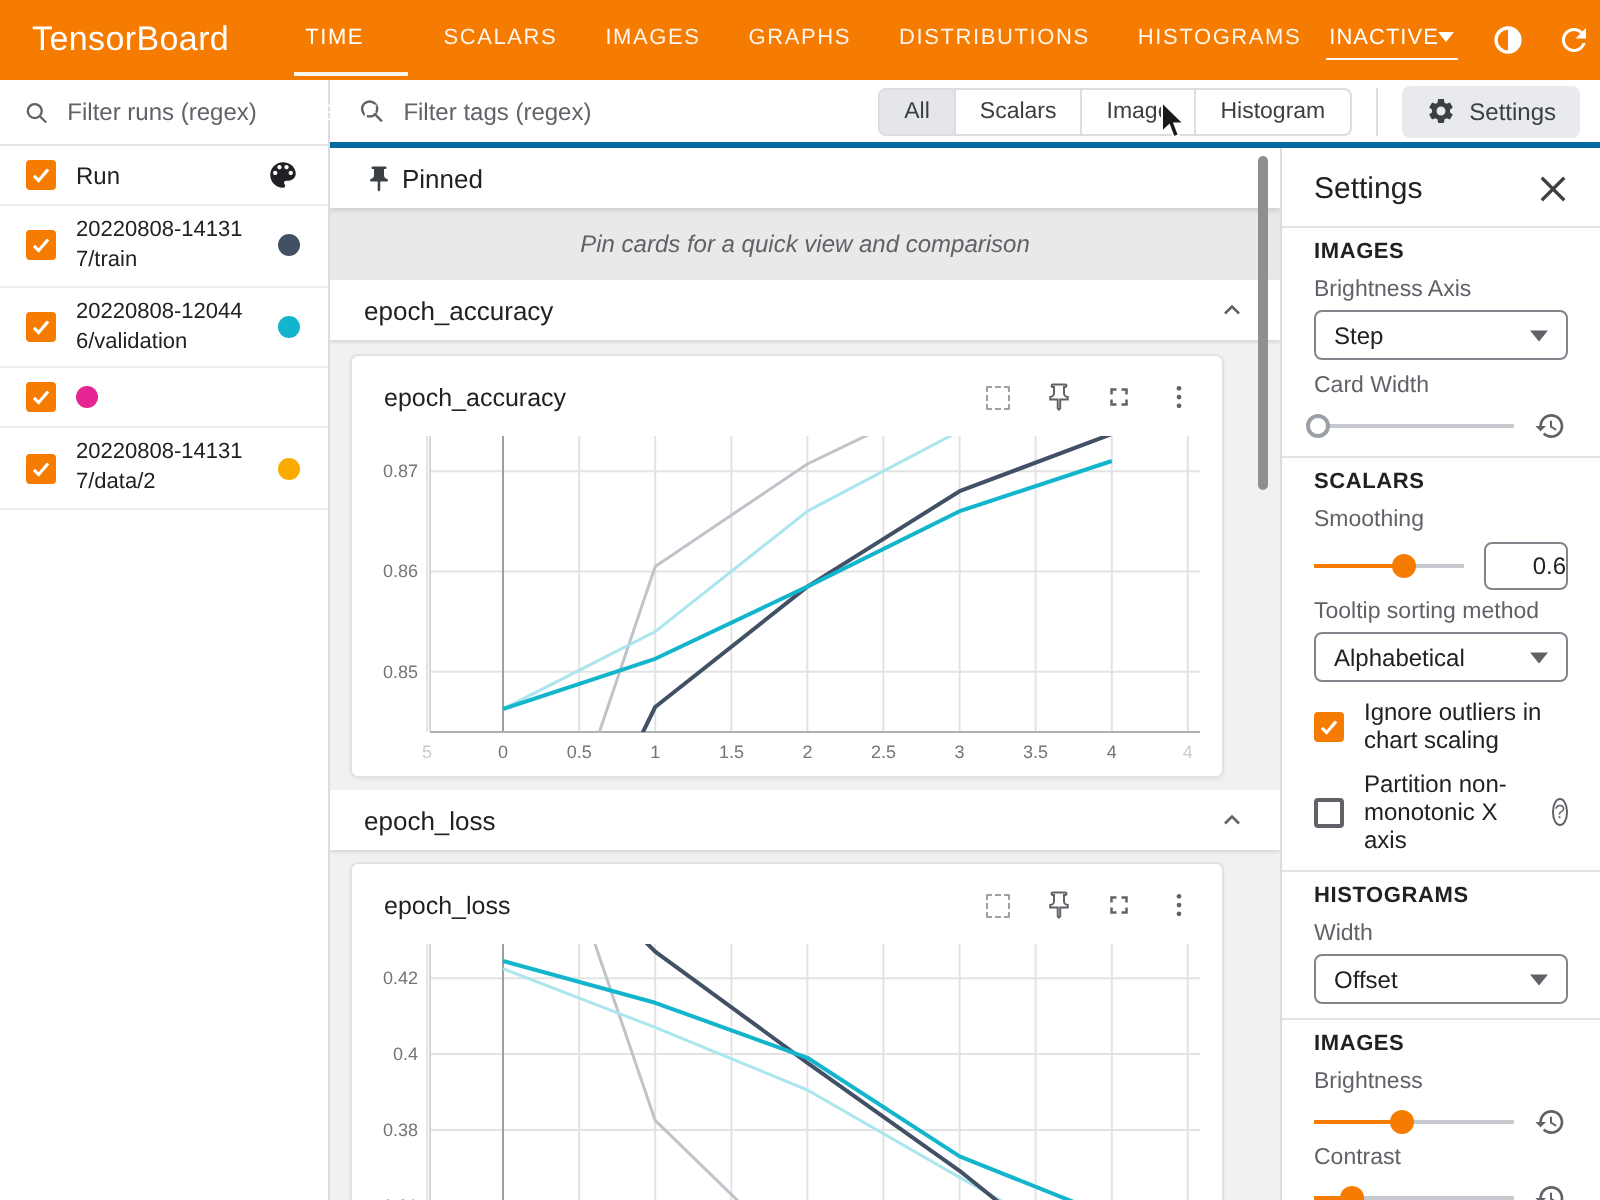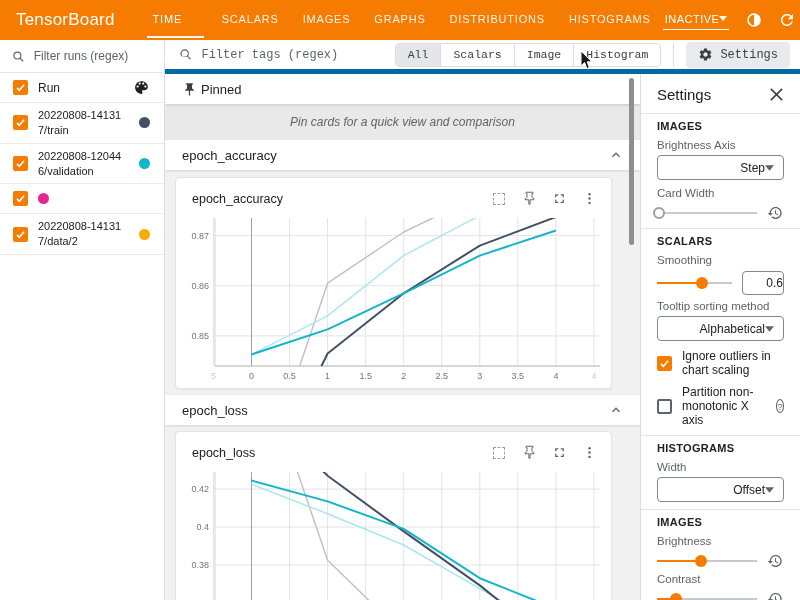--- a/index.html
+++ b/index.html
@@ -24,21 +24,21 @@
   .runs-filter input, .tag-search input { border:none; outline:none; font-size:12px; color:#202124; width:100%; font-family:inherit; background:transparent; }
   .runs-filter input::placeholder, .tag-search input::placeholder { color:#5f6368; }
   .run-row { display:flex; align-items:center; gap:10px; padding:5px 14px 5px 13px; border-bottom:1px solid #ececec; min-height:30px; }
   .run-name { flex:1; font-size:11px; line-height:1.35; color:#202124; word-break:break-all; }
   .run-header-label { flex:1; font-size:12px; color:#202124; }
   .run-dot { width:11px; height:11px; border-radius:50%; flex:none; }
   .checkbox { width:15px; height:15px; border:2px solid #5f6368; border-radius:2px; flex:none; display:flex; align-items:center; justify-content:center; background:#fff; }
   .checkbox.checked { background:#f57c00; border-color:#f57c00; }
 
   
-  .toolbar { position:absolute; left:165px; right:0; top:40px; height:34px; background:#fff; border-bottom:5px solid #0369a1; display:flex; align-items:center; padding:0 10px 0 14px; z-index:15;font-family:Liberation Mono, monospace; }
+  .toolbar { position:absolute; left:165px; right:0; top:40px; height:34px; background:#fff; border-bottom:3px solid #0369a1; display:flex; align-items:center; padding:0 10px 0 14px; z-index:15; }
   .tag-search { flex:1; display:flex; align-items:center; gap:9px; }
   .btn-group { display:flex; border:1px solid #dadce0; border-radius:4px; overflow:hidden; height:24px; margin-right:10px; }
   .btn-group .tg-btn { font-size:11.5px; color:#3c4043; background:#fff; border:none; border-left:1px solid #dadce0; padding:0 12px; font-family:inherit; cursor:pointer; }
   .btn-group .tg-btn:first-child { border-left:none; }
   .btn-group .tg-btn.selected { background:#e4e6e9; }
   .toolbar-divider { width:1px; height:24px; background:#dadce0; margin:0 4px 0 2px; }
   .settings-btn { display:flex; align-items:center; gap:7px; background:#e8eaed; border:none; border-radius:4px; height:26px; padding:0 12px; margin-left:8px; font-size:12px; font-weight:500; color:#3c4043; font-family:inherit; cursor:pointer; }
 
   
   .main { position:absolute; left:165px; top:74px; width:475px; bottom:0; background:#f1f1f1; overflow:hidden; }
@@ -58,21 +58,21 @@
   .fit-box { width:12px; height:12px; border:1px dashed #9aa0a6; border-radius:1px; }
   .main-scrollbar { position:absolute; right:6px; top:4px; width:5px; height:167px; background:#8f8f8f; border-radius:3px; z-index:6; }
 
   
   .settings { position:absolute; left:640px; top:74px; right:0; bottom:0; background:#fff; border-left:1px solid #dadce0; padding:10px 16px 0 16px; font-size:12px; overflow:hidden; z-index:4; }
   .settings-head { display:flex; align-items:center; justify-content:space-between; padding-bottom:4px; height:24px; }
   .settings-title { font-size:15px; color:#202124; }
   .s-divider { border-top:1px solid #e3e3e3; margin:5px -16px; }
   .s-heading { font-size:11px; font-weight:700; color:#202124; letter-spacing:.3px; margin:6px 0 7px; }
   .s-label { font-size:11.5px; color:#5f6368; margin:2px 0 4px; }
-  .s-select { height:25px; border:1px solid #80868b; border-radius:4px; display:flex; align-items:center; justify-content:flex-end; padding:0 9px; color:#202124; margin-bottom:7px; cursor:pointer; }
+  .s-select { height:25px; border:1px solid #80868b; border-radius:4px; display:flex; align-items:center; justify-content:space-between; padding:0 9px; color:#202124; margin-bottom:7px; cursor:pointer; }
   .slider-row { display:flex; align-items:center; gap:9px; height:20px; margin-bottom:2px; }
   .slider { flex:1; position:relative; height:14px; cursor:pointer; }
   .slider .track { position:absolute; top:6px; left:0; right:0; height:2px; background:#c6c9cd; }
   .slider .fill  { position:absolute; top:6px; left:0; height:2px; background:#f57c00; }
   .slider .thumb { position:absolute; top:1px; width:12px; height:12px; border-radius:50%; background:#f57c00; transform:translateX(-50%); }
   .slider .thumb.hollow { background:#fff; border:2px solid #9aa0a6; }
   .reset-btn { width:18px; height:18px; display:flex; align-items:center; justify-content:center; flex:none; cursor:pointer; }
   .num-input { width:42px; height:24px; border:1px solid #80868b; border-radius:4px; text-align:right; font-size:12px; color:#202124; font-family:inherit; }
   .smooth-row { display:flex; align-items:center; gap:10px; height:26px; margin-bottom:4px; }
   .check-row { display:flex; align-items:center; gap:10px; margin:8px 0; font-size:12px; color:#202124; }

